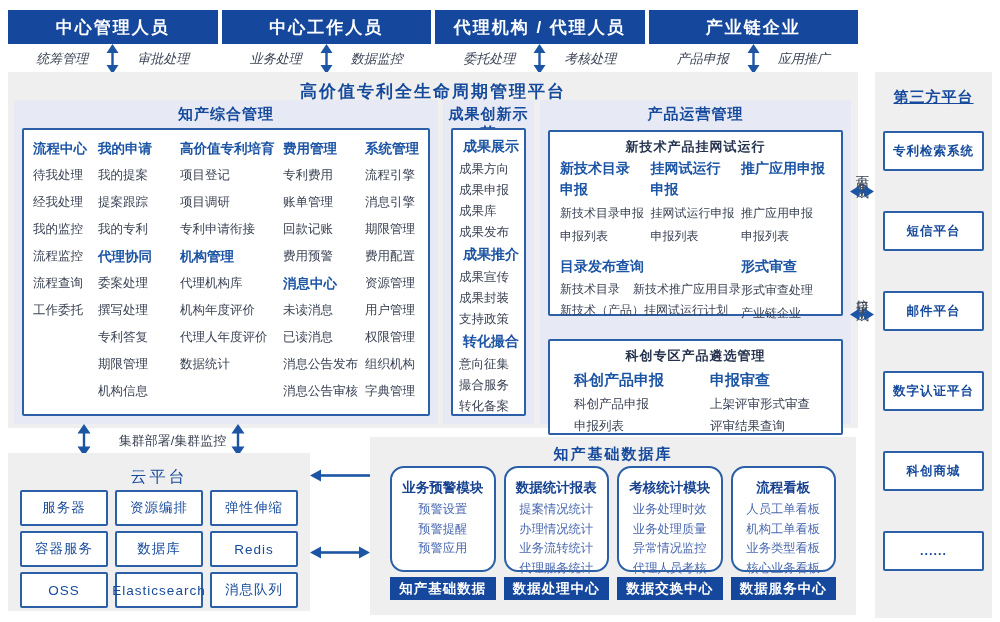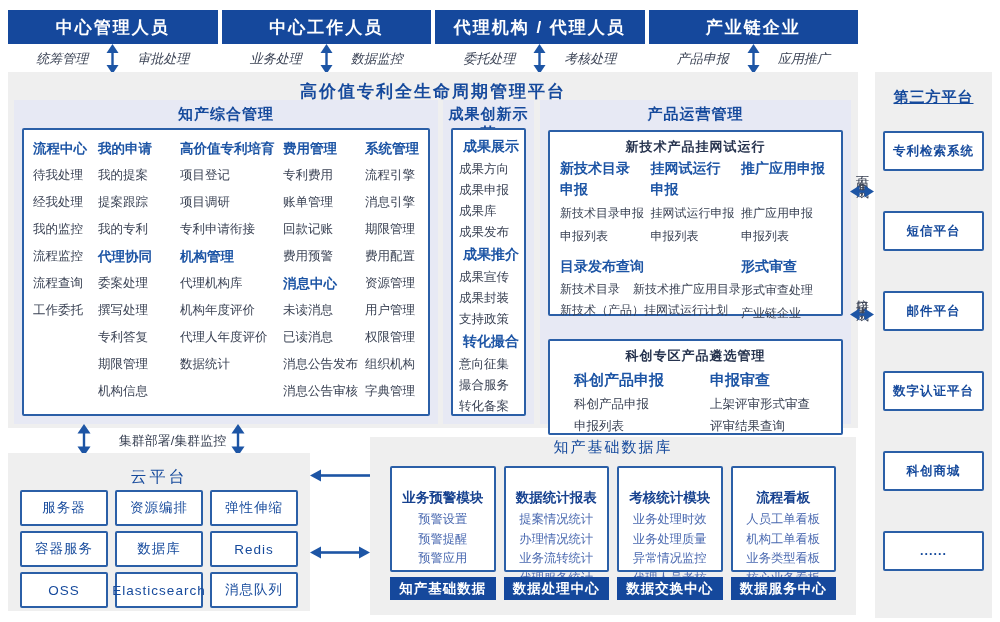--- a/index.html
+++ b/index.html
@@ -73,24 +73,24 @@
   #cluster-arrow-2{left:231px;}
 
   
   .cloud-panel{position:absolute;left:8px;top:453px;width:302px;height:158px;background:var(--panel-gray,#efefef);}
   .panel-title{text-align:center;padding-top:14px;font-size:16px;font-weight:400;color:var(--title-blue,#164a9c);letter-spacing:3px;height:28px;}
   .cloud-grid{display:grid;grid-template-columns:repeat(3,88px);gap:5px 7px;justify-content:center;margin-top:9px;}
   .cloud-item{height:36px;background:#fff;border:2px solid var(--border-blue,#2b5fa7);border-radius:2px;display:flex;align-items:center;justify-content:center;font-size:13.5px;color:var(--title-blue,#164a9c);letter-spacing:1px;white-space:nowrap;}
 
   
   .dp-panel{position:absolute;left:370px;top:437px;width:486px;height:178px;background:var(--panel-gray,#efefef);}
-  .dp-title{text-align:center;padding-top:1px;font-size:15px;font-weight:400;color:var(--title-blue,#164a9c);letter-spacing:2px;height:24px;}
+  .dp-title{text-align:center;padding-top:8px;font-size:15px;font-weight:700;color:var(--title-blue,#164a9c);letter-spacing:2px;height:24px;}
   .dp-modules{position:absolute;left:20px;right:20px;top:29px;display:flex;gap:8px;}
   .dp-module{flex:1;display:flex;flex-direction:column;}
-  .dp-box{height:106px;background:#fff;border:2px solid var(--border-blue,#2b5fa7);border-radius:2px;text-align:center;padding-top:18px;}
+  .dp-box{height:106px;background:#fff;border:2px solid var(--border-blue,#2b5fa7);border-radius:14px;text-align:center;padding-top:8px;}
   .dp-header{font-size:13.5px;font-weight:700;color:#16418f;height:24px;line-height:24px;white-space:nowrap;}
   .dp-item{font-size:12.3px;color:var(--item-blue,#4a69b0);height:19.5px;line-height:19.5px;white-space:nowrap;}
   .dp-footer{margin-top:5px;height:23px;background:var(--bar-blue,#15489c);color:#fff;font-weight:700;font-size:13.5px;display:flex;align-items:center;justify-content:center;letter-spacing:1px;white-space:nowrap;}
 
   .abs-arrow{position:absolute;}
   #arrow-db-to-cloud{left:310px;top:469px;}
   #arrow-cloud-db{left:310px;top:546px;}
 </style>
 </head>
 <body>

